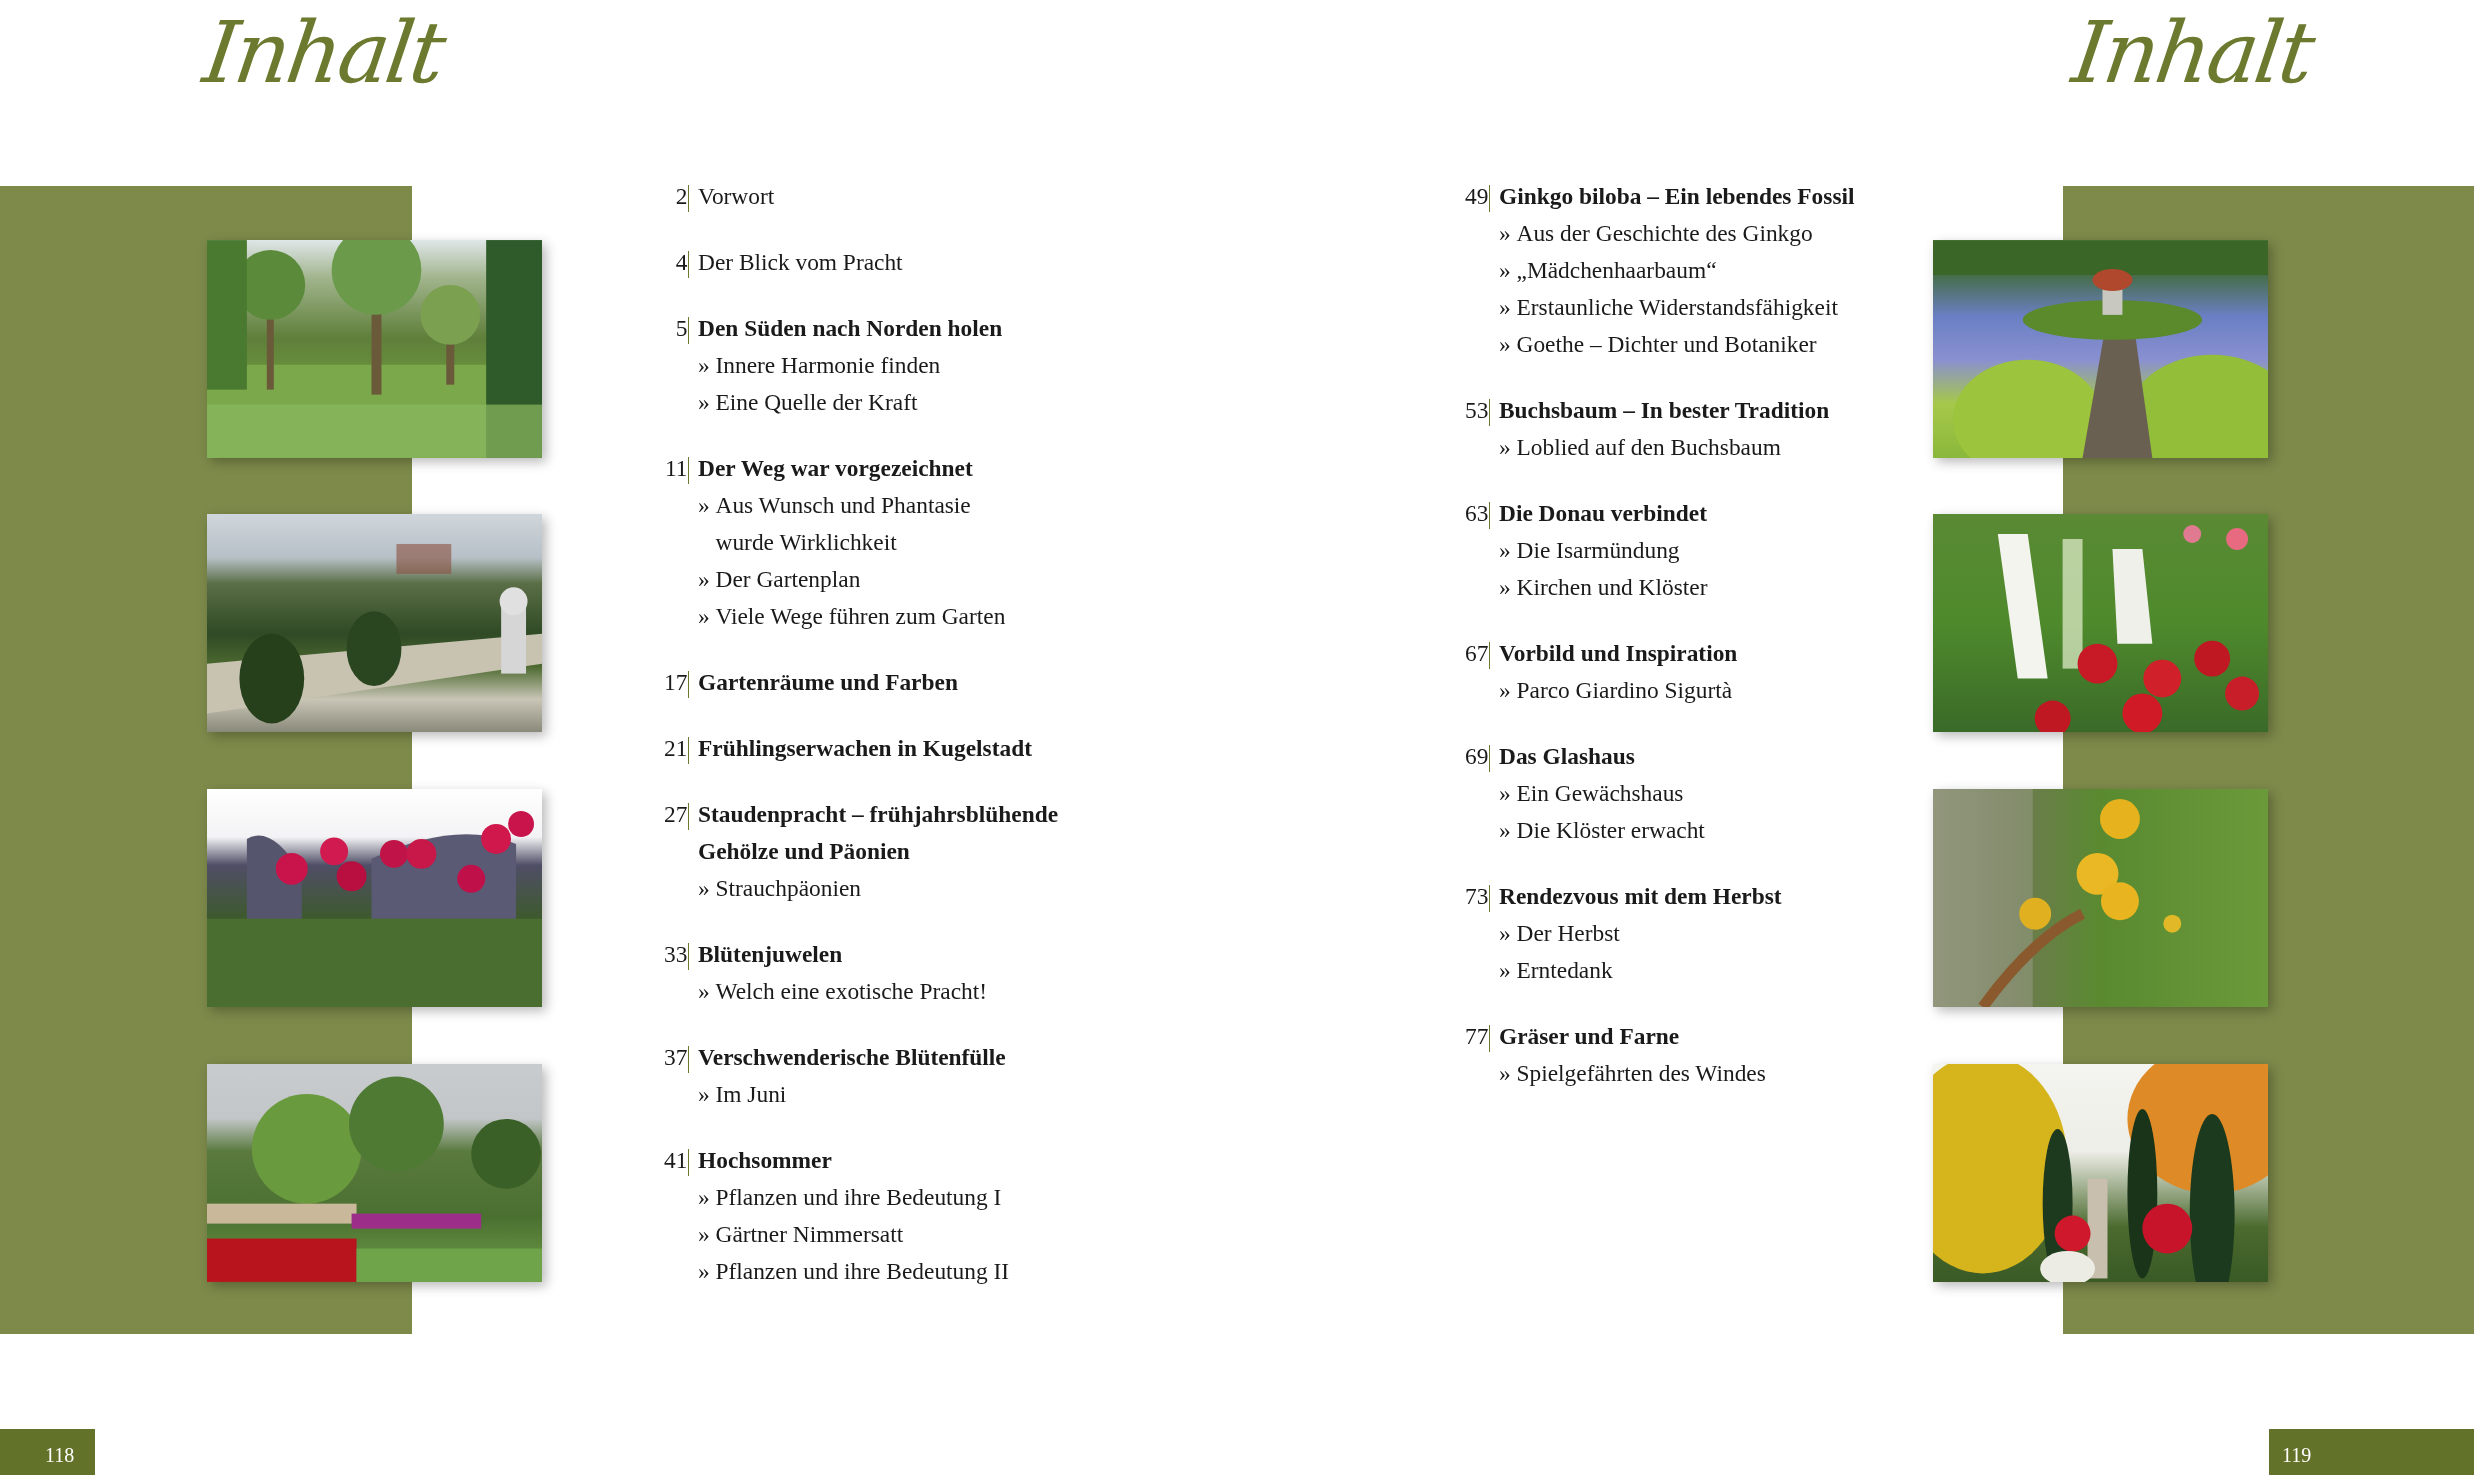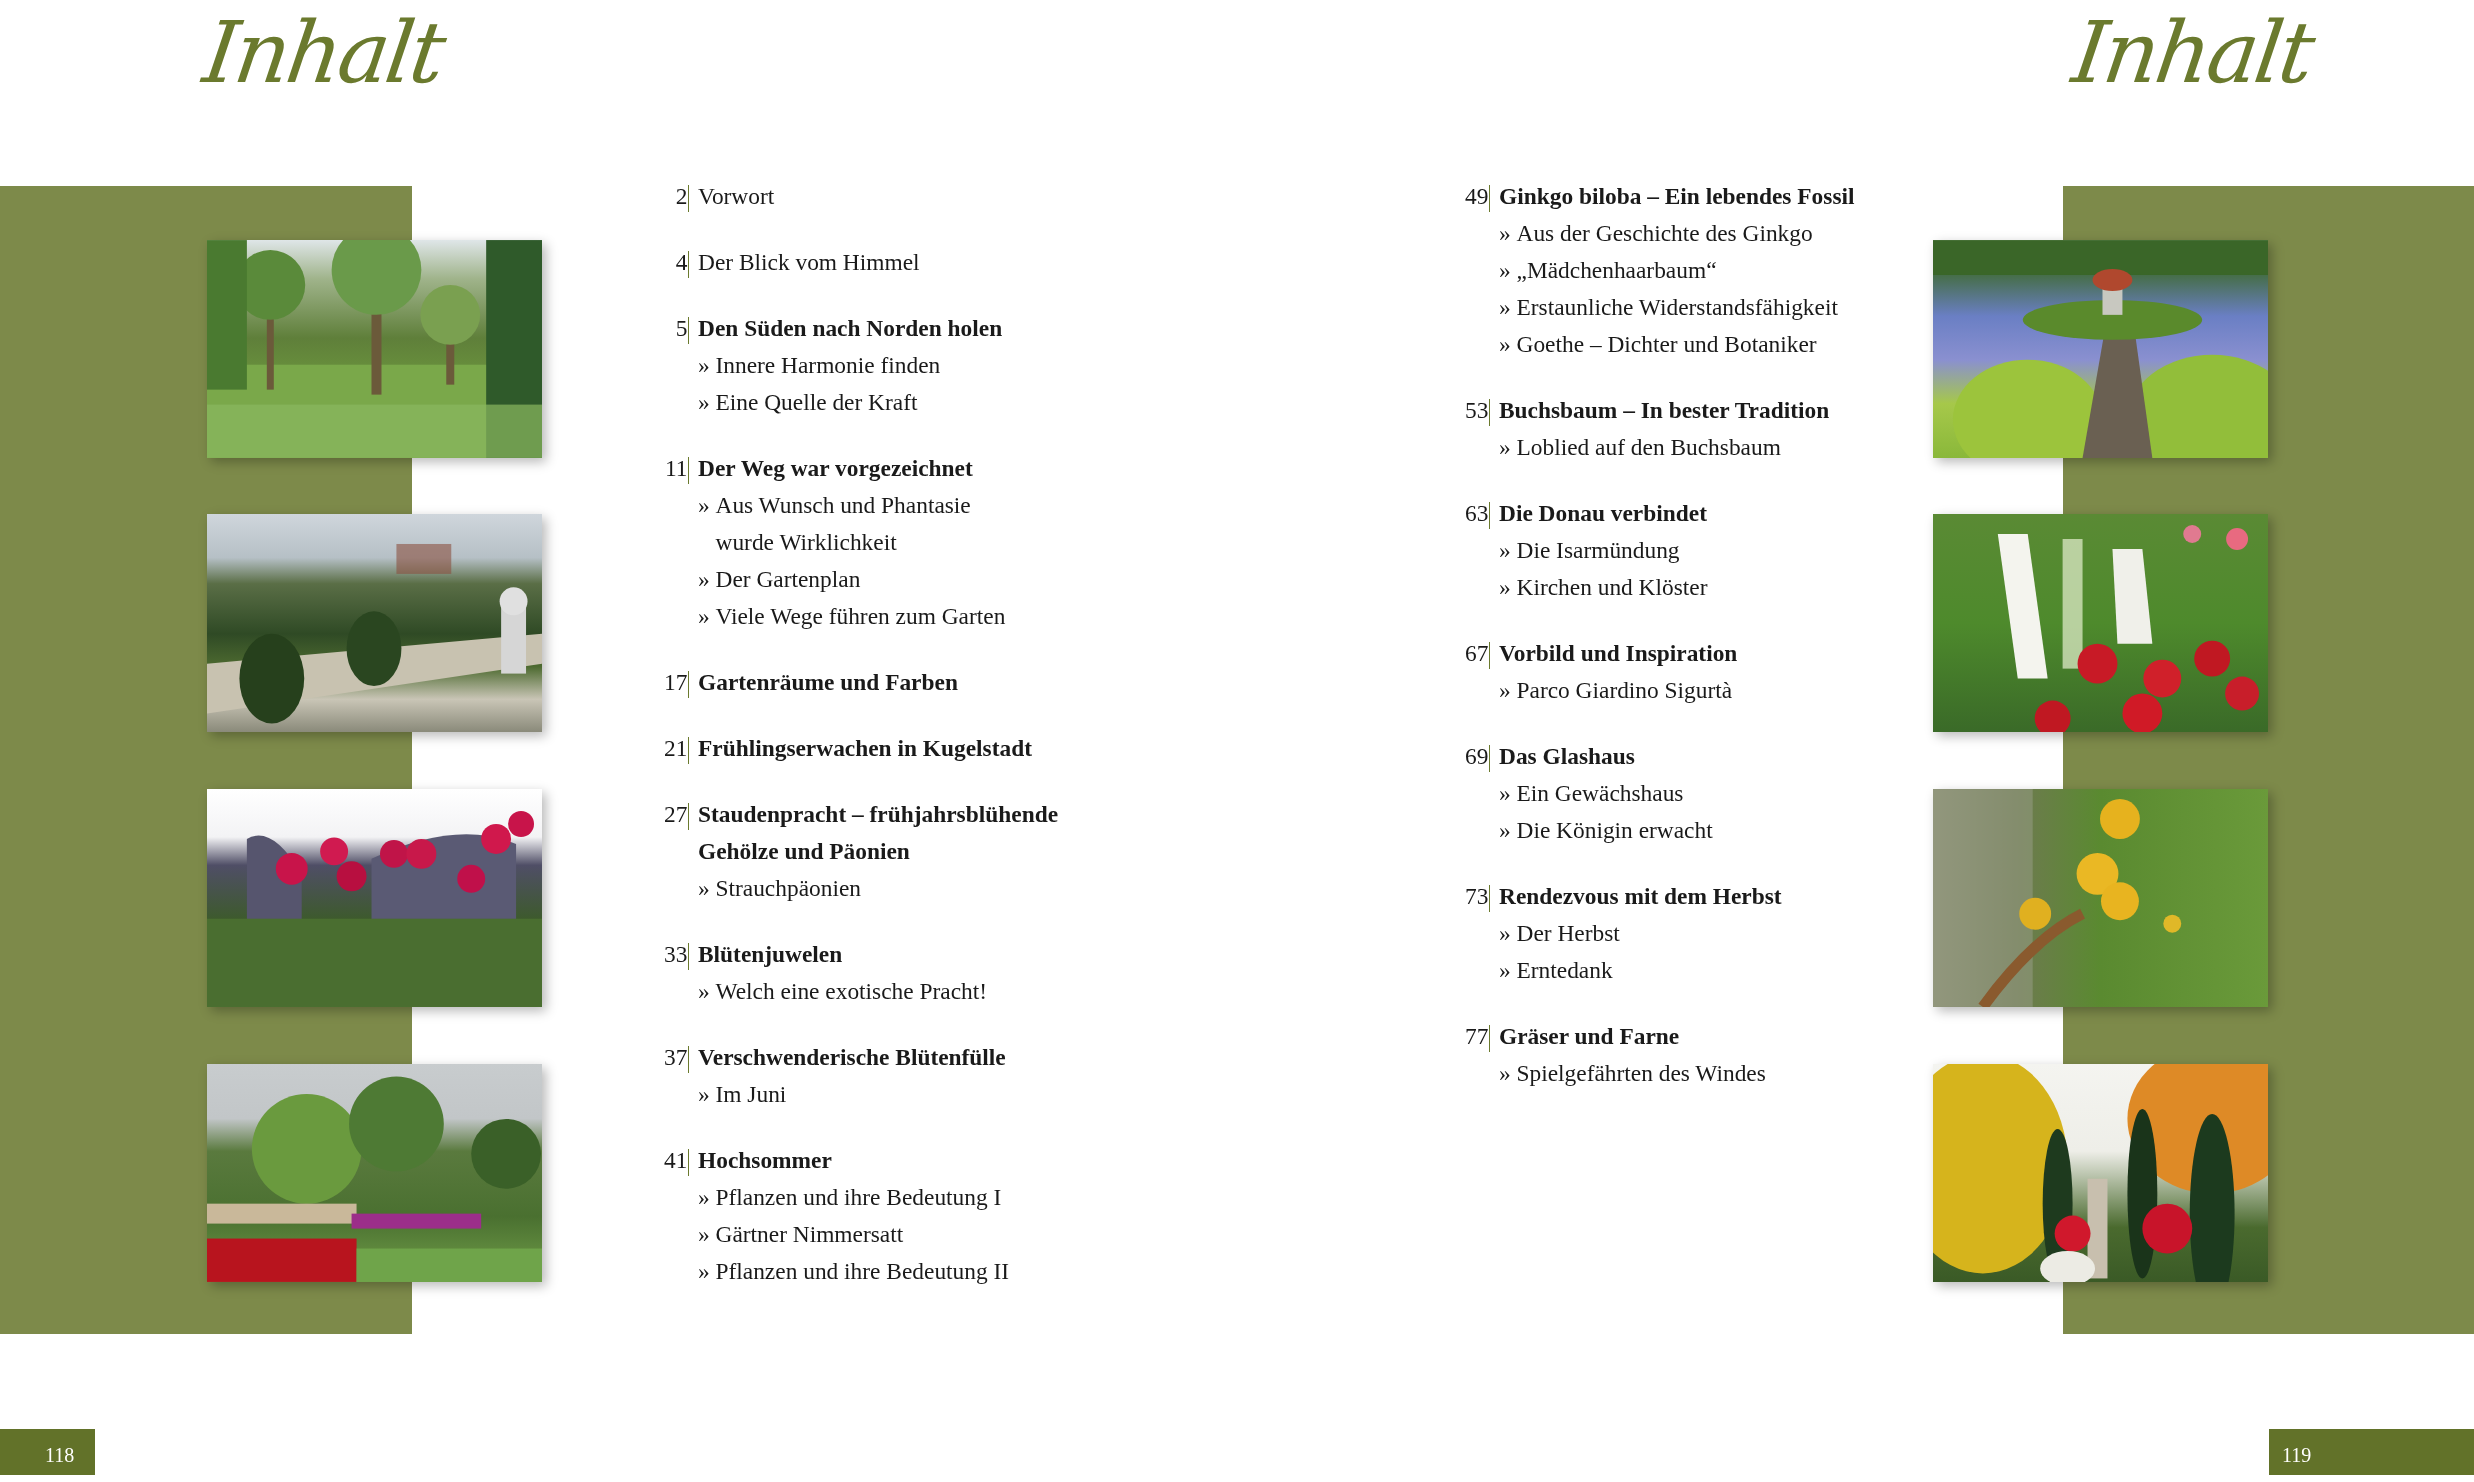--- a/index.html
+++ b/index.html
@@ -79,21 +79,21 @@
         <rect x="0" y="350" width="300" height="87" fill="#b8141e"></rect>
         <rect x="300" y="370" width="372" height="67" fill="#6fa44a"></rect>
       </svg>
   </div>
 
   <div class="toc" style="left:698px;" id="toc-left">
       <div class="entry">
         <div class="row"><span class="num light">2</span><span class="bar"></span><span class="main light">Vorwort</span></div>
       </div>
       <div class="entry">
-        <div class="row"><span class="num light">4</span><span class="bar"></span><span class="main light">Der Blick vom Himmel</span></div>
+        <div class="row"><span class="num light">4</span><span class="bar"></span><span class="main light">Der Blick vom Pracht</span></div>
       </div>
       <div class="entry">
         <div class="row"><span class="num">5</span><span class="bar"></span><span class="main">Den Süden nach Norden holen</span></div>
         <div class="row sub"><span class="raquo">»</span><span>Innere Harmonie finden</span></div>
         <div class="row sub"><span class="raquo">»</span><span>Eine Quelle der Kraft</span></div>
       </div>
       <div class="entry">
         <div class="row"><span class="num">11</span><span class="bar"></span><span class="main">Der Weg war vorgezeichnet</span></div>
         <div class="row sub"><span class="raquo">»</span><span>Aus Wunsch und Phantasie</span></div>
         <div class="row sub"><span class="cont">wurde Wirklichkeit</span></div>
@@ -204,21 +204,21 @@
         <div class="row sub"><span class="raquo">»</span><span>Die Isarmündung</span></div>
         <div class="row sub"><span class="raquo">»</span><span>Kirchen und Klöster</span></div>
       </div>
       <div class="entry">
         <div class="row"><span class="num">67</span><span class="bar"></span><span class="main">Vorbild und Inspiration</span></div>
         <div class="row sub"><span class="raquo">»</span><span>Parco Giardino Sigurtà</span></div>
       </div>
       <div class="entry">
         <div class="row"><span class="num">69</span><span class="bar"></span><span class="main">Das Glashaus</span></div>
         <div class="row sub"><span class="raquo">»</span><span>Ein Gewächshaus</span></div>
-        <div class="row sub"><span class="raquo">»</span><span>Die Königin erwacht</span></div>
+        <div class="row sub"><span class="raquo">»</span><span>Die Klöster erwacht</span></div>
       </div>
       <div class="entry">
         <div class="row"><span class="num">73</span><span class="bar"></span><span class="main">Rendezvous mit dem Herbst</span></div>
         <div class="row sub"><span class="raquo">»</span><span>Der Herbst</span></div>
         <div class="row sub"><span class="raquo">»</span><span>Erntedank</span></div>
       </div>
       <div class="entry">
         <div class="row"><span class="num">77</span><span class="bar"></span><span class="main">Gräser und Farne</span></div>
         <div class="row sub"><span class="raquo">»</span><span>Spielgefährten des Windes</span></div>
       </div>

